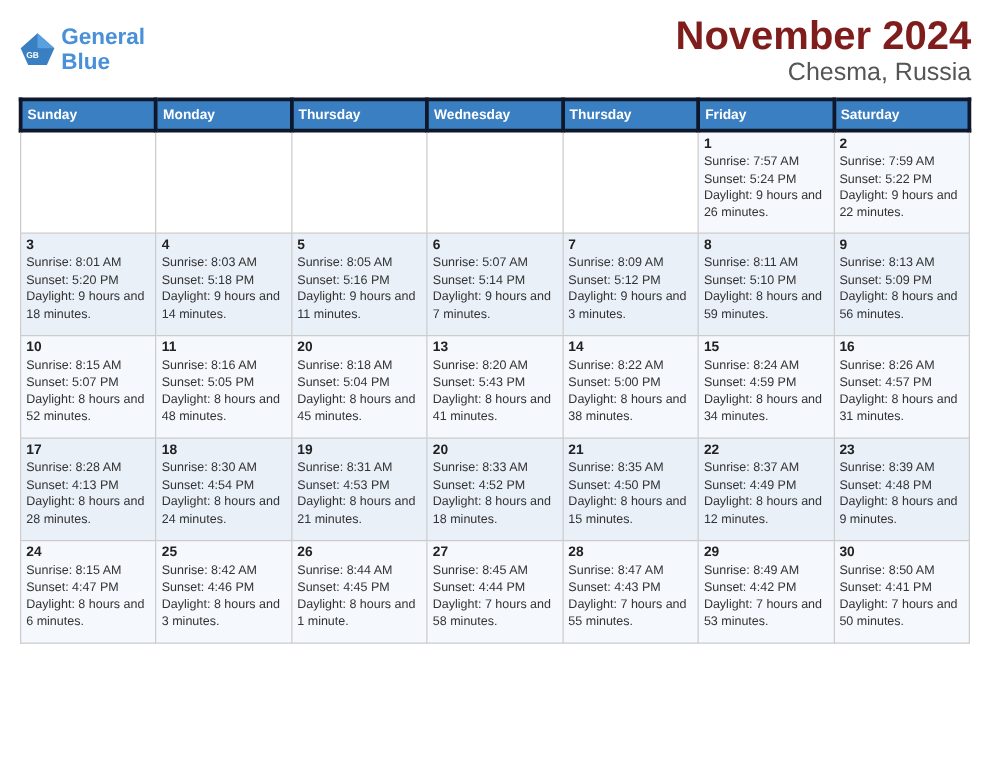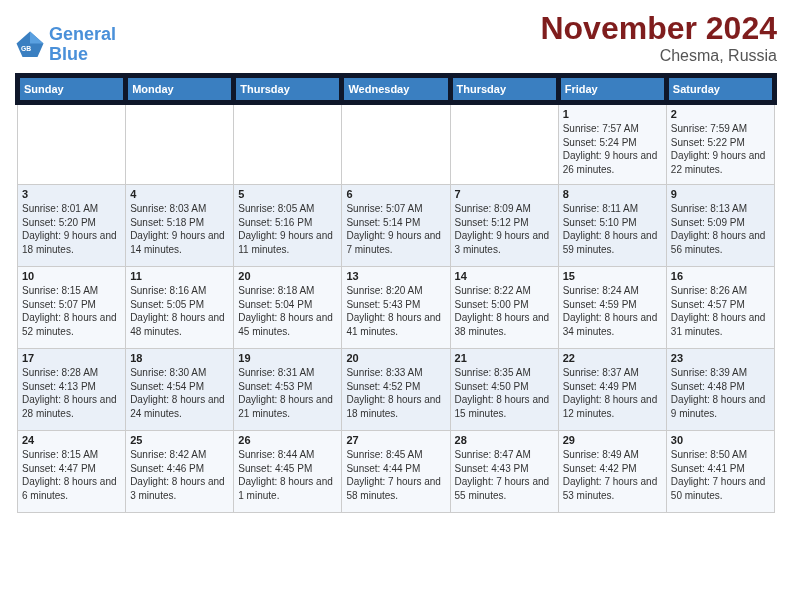--- a/index.html
+++ b/index.html
@@ -11,21 +11,21 @@
       overflow: hidden;
     }
     .page {
       width: 792px;
       height: 612px;
       padding: 10px 15px;
     }
     .header {
       display: flex;
       justify-content: space-between;
-      align-items: flex-end;
+      align-items: center;
       margin-bottom: 8px;
     }
     .logo {
       display: flex;
       align-items: center;
       gap: 4px;
     }
     .logo-text {
       font-size: 18px;
       font-weight: bold;
@@ -41,36 +41,36 @@
     }
     .title-block {
       text-align: right;
     }
     .month-title {
       font-size: 32px;
       font-weight: bold;
       color: #7f1d1d;
     }
     .location {
-      font-size: 16px;
+      font-size: 20px;
       color: #555;
     }
     .calendar {
       width: 100%;
       border-collapse: collapse;
       font-size: 10px;
     }
     .calendar thead th {
       background: #3a7fc1;
       color: #fff;
       font-weight: bold;
       font-size: 11px;
       padding: 5px 4px;
       text-align: left;
-      border: 5px solid #0f172a;
+      border: 3px solid #0f172a;
     }
     .calendar tbody td {
       border: 1px solid #ccc;
       vertical-align: top;
       padding: 3px 4px;
       width: calc(100% / 7);
       height: 82px;
       background: #fff;
     }
     .calendar tbody tr:nth-child(odd) td {

